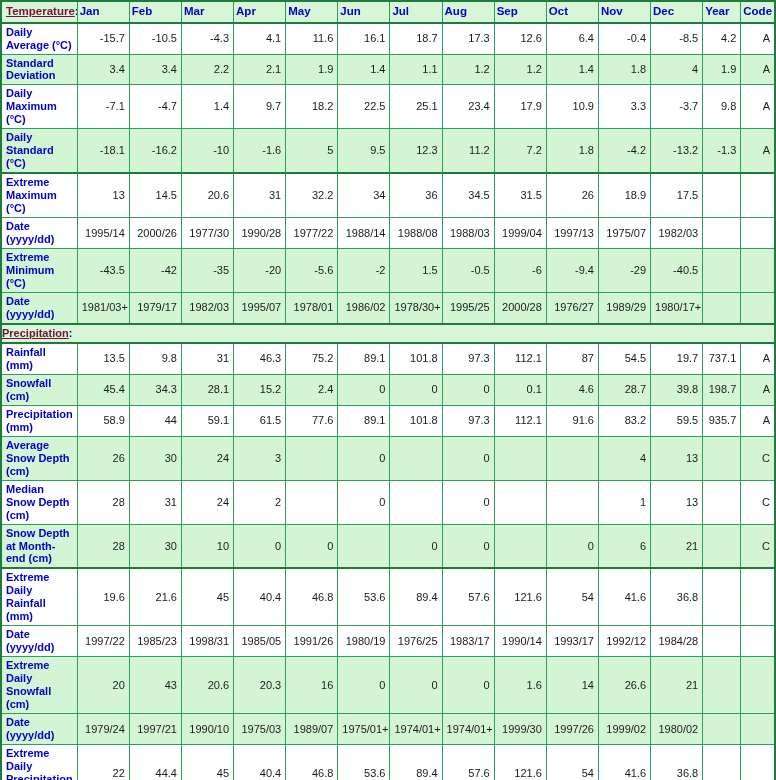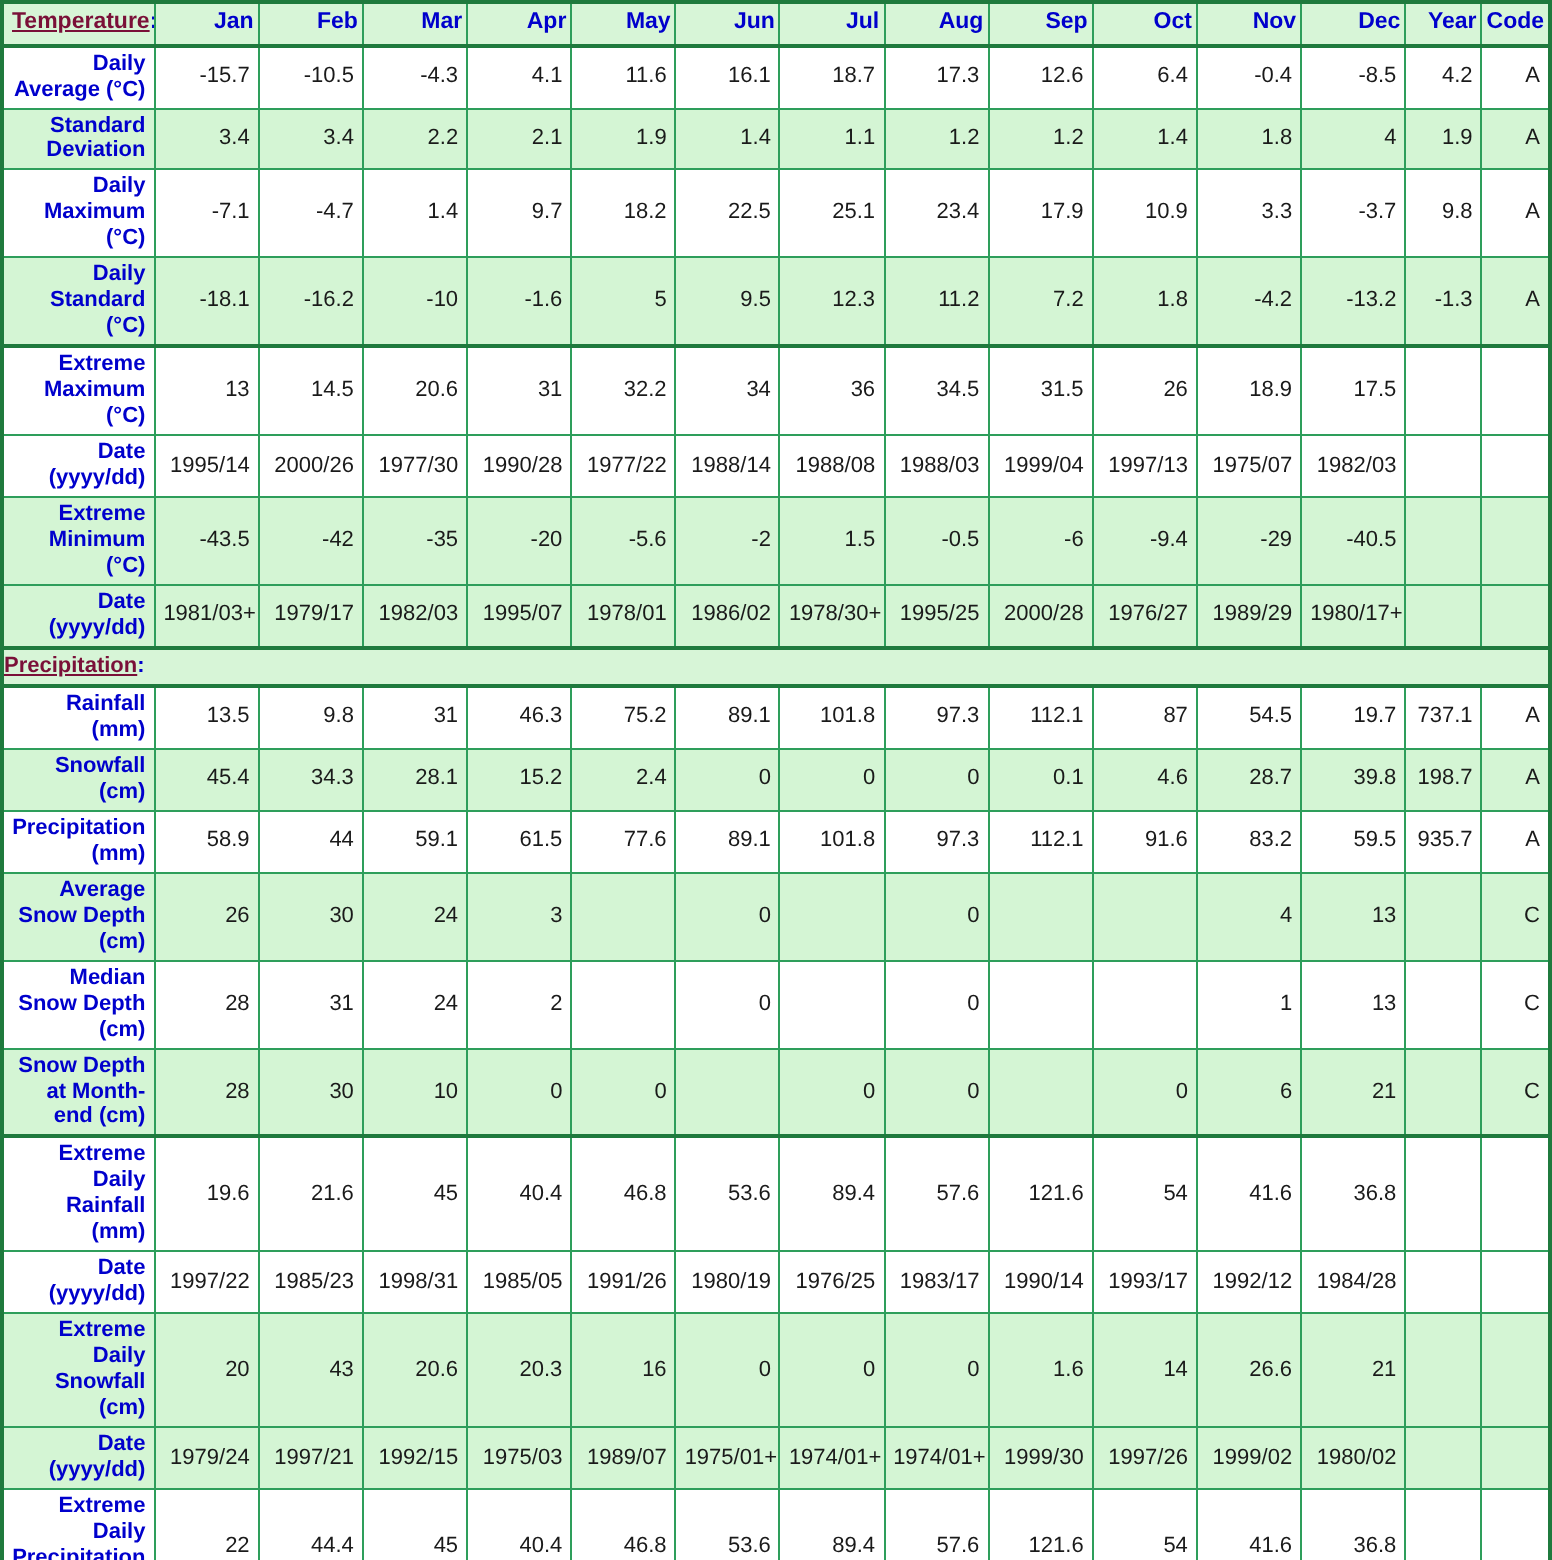--- a/index.html
+++ b/index.html
@@ -34,21 +34,21 @@
   col.c-label  { width: 76px; }
   col.c-mon    { width: 52px; }
   col.c-year   { width: 38px; }
   col.c-code   { width: 34px; }
 
   
   tr.header-row td {
     background: #d7f5d7;
     color: #0000cc;
     font-weight: bold;
-    text-align: right;
+    text-align: left;
     font-size: 11.5px;
     padding: 3px 2px;
     border-bottom: 2px solid #1f7a3d;
   }
   tr.header-row td.sec-head {
     text-align: left;
     padding-left: 4px;
   }
   .sec-title {
     color: #7a1038;
@@ -67,21 +67,21 @@
     text-align: left;
     padding: 2px 0;
     border-top: 2px solid #1f7a3d;
     border-bottom: 2px solid #1f7a3d;
   }
 
   
   td.rowlabel {
     color: #0000cc;
     font-weight: bold;
-    text-align: right;
+    text-align: left;
     font-size: 11px;
     padding: 2px 3px;
   }
   td.val {
     text-align: right;
     color: #1a1a1a;
     font-weight: normal;
     padding-right: 4px;
   }
   td.val.bold { font-weight: normal; }
@@ -419,21 +419,21 @@
         <td class="val">14</td>
         <td class="val">26.6</td>
         <td class="val">21</td>
         <td class="val"></td>
         <td class="val"></td>
       </tr>
       <tr class="shade">
         <td class="rowlabel">Date (yyyy/dd)</td>
         <td class="val">1979/24</td>
         <td class="val bold">1997/21</td>
-        <td class="val">1992/15</td>
+        <td class="val">1990/10</td>
         <td class="val">1975/03</td>
         <td class="val">1989/07</td>
         <td class="val">1975/01+</td>
         <td class="val">1974/01+</td>
         <td class="val">1974/01+</td>
         <td class="val">1999/30</td>
         <td class="val">1997/26</td>
         <td class="val">1999/02</td>
         <td class="val">1980/02</td>
         <td class="val"></td>

